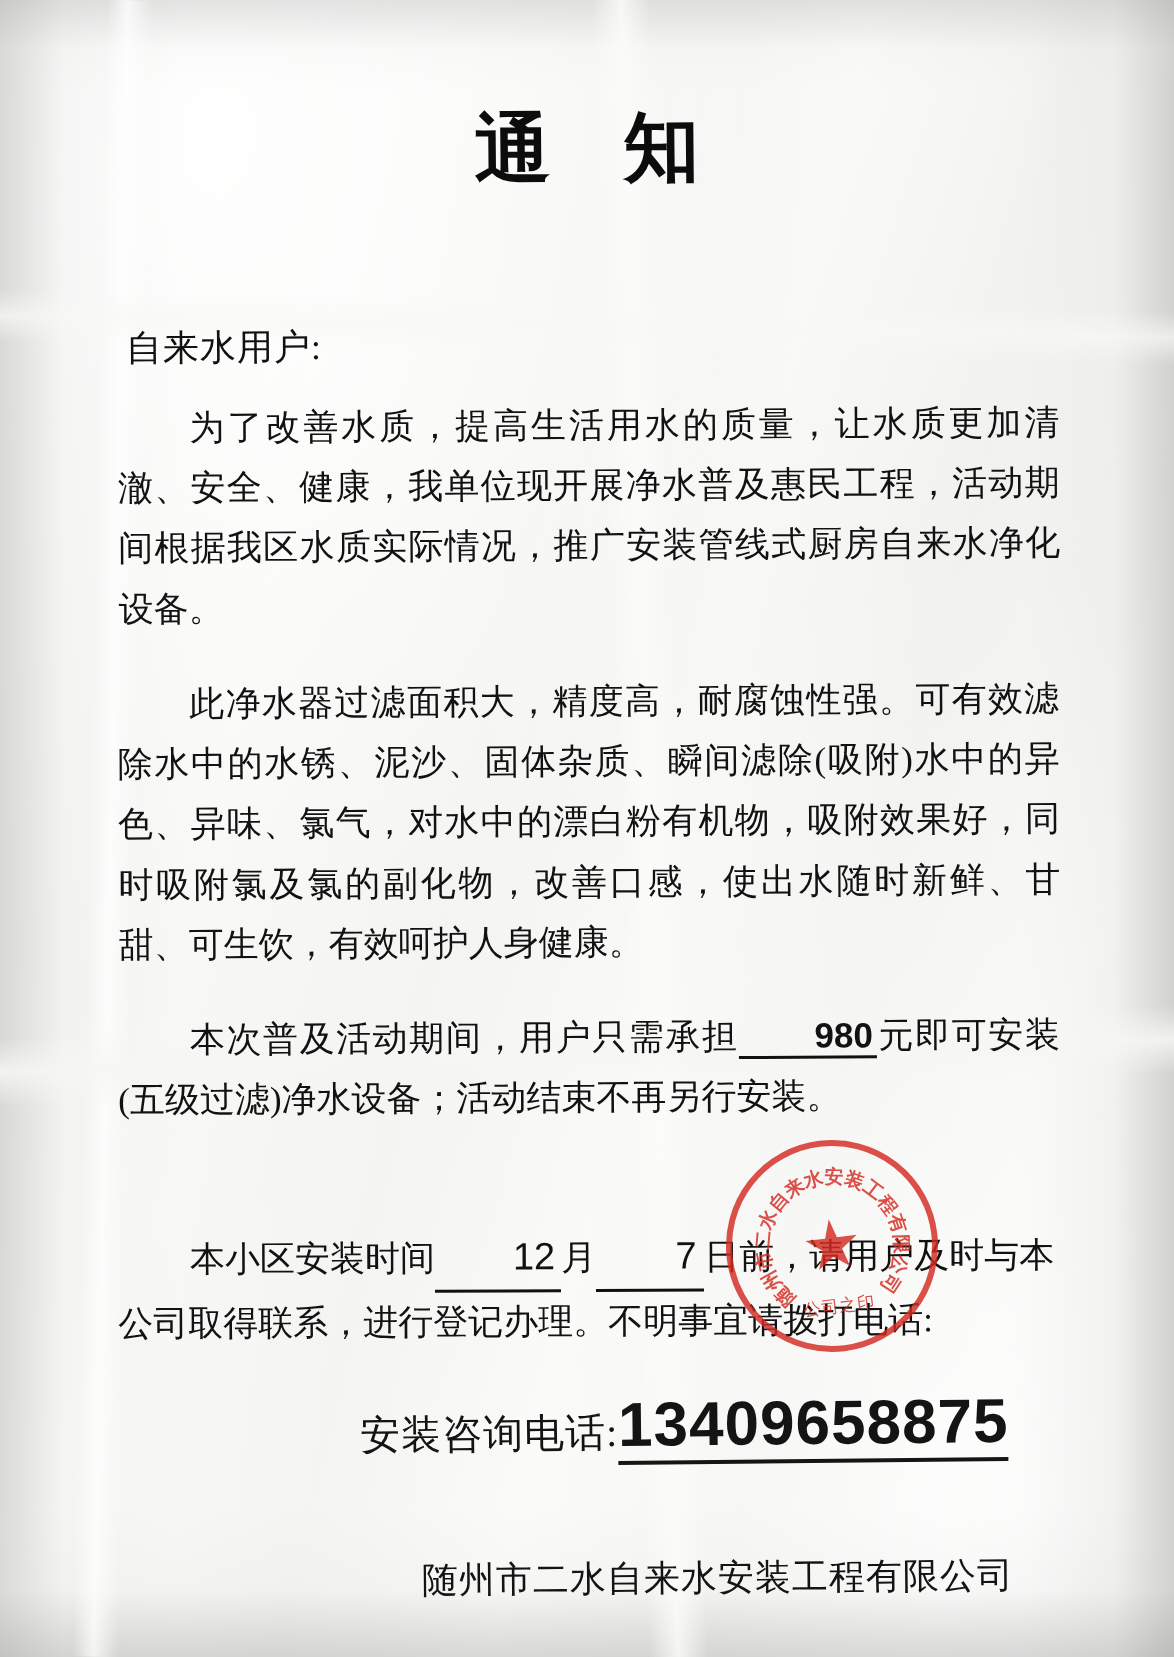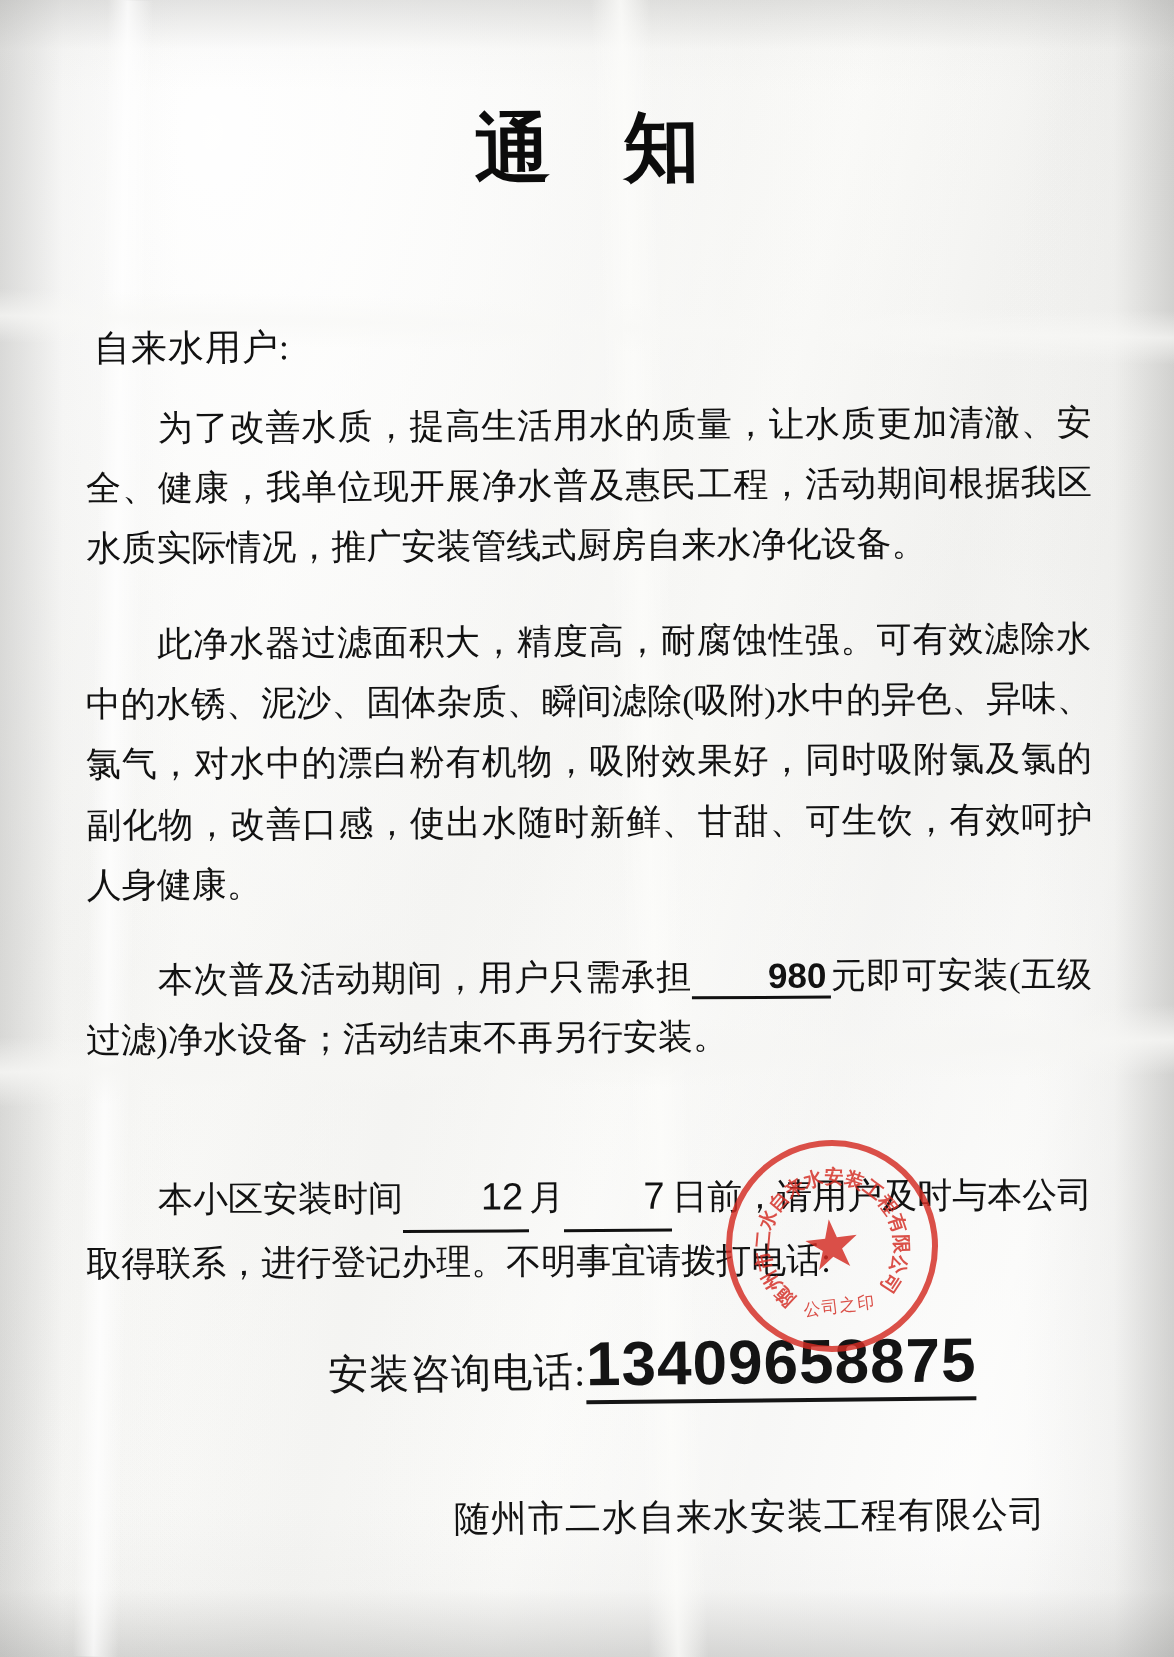--- a/index.html
+++ b/index.html
@@ -64,21 +64,21 @@
   .crease.c8 {
     left: -60px; top: 300px; width: 1320px; height: 54px;
     background: linear-gradient(180deg, rgba(255,255,255,0) 0%, rgba(248,248,246,0.7) 50%, rgba(255,255,255,0) 100%);
     transform: rotate(1.1deg);
   }
 
   
   #content {
     position: relative;
     z-index: 3;
-    padding: 0 78px;
+    padding: 0 110px;
     color: #141414;
   }
 
   .doc-title {
     text-align: center;
     font-family: "Liberation Sans", sans-serif;
     font-weight: bold;
     font-size: 76px;
     letter-spacing: 26px;
     text-indent: 26px;

